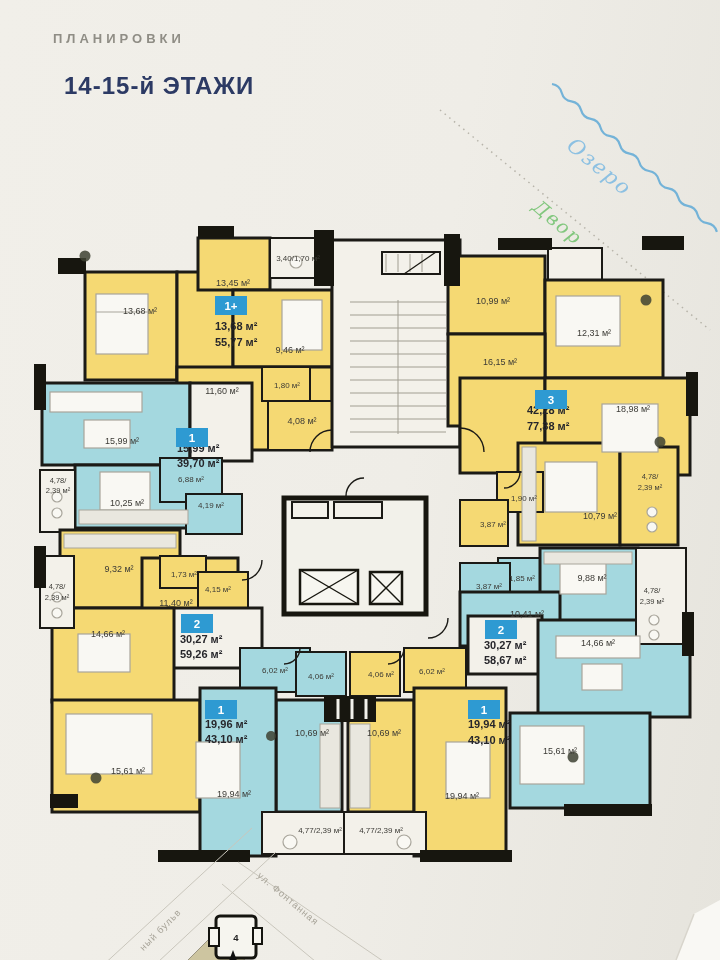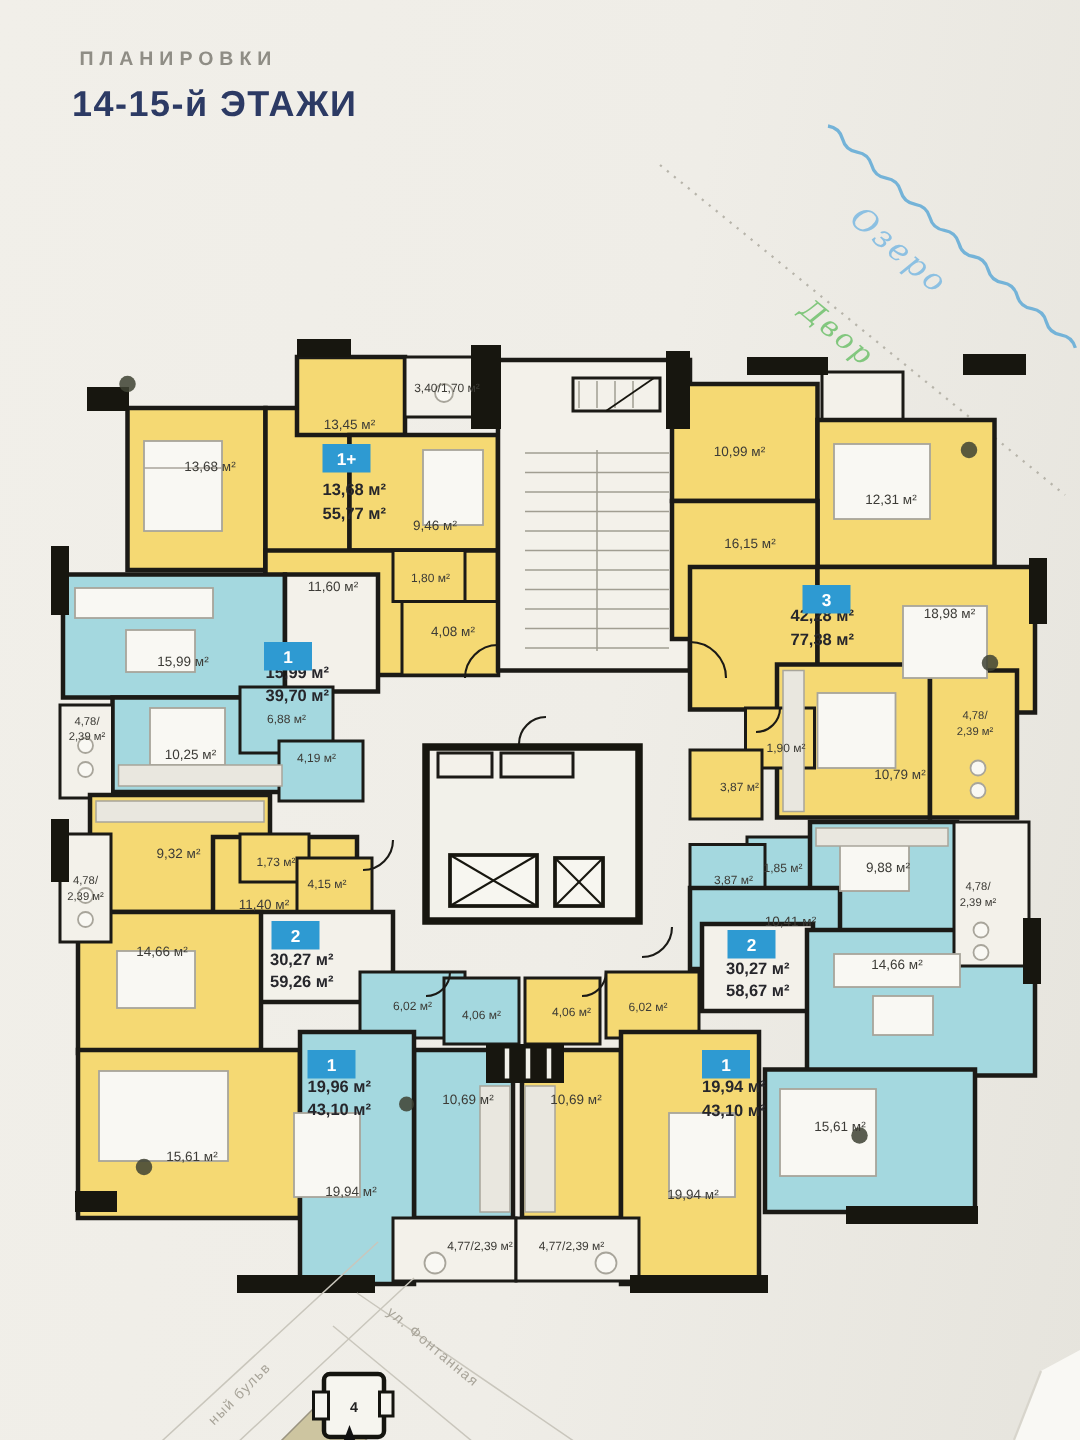--- a/index.html
+++ b/index.html
@@ -7,21 +7,21 @@
     position:relative; width:720px; height:960px; overflow:hidden;
     background:linear-gradient(100deg,#f1efe9 0%,#efede7 55%,#e6e4dd 100%);
     font-family:"Liberation Sans",sans-serif;
   }
   .eyebrow{
     position:absolute; left:53px; top:31px;
     font-size:13px; font-weight:600; letter-spacing:4px;
     color:var(--eyebrow,#8f8d85);
   }
   .title{
-    position:absolute; left:48px; top:56px; margin:0;
+    position:absolute; left:48px; top:56px; margin:16px;
     font-size:24px; font-weight:700; letter-spacing:1px;
     color:var(--navy,#2c3a64);
   }
   .annot{ position:absolute; font-family:"DejaVu Serif",serif; font-style:italic; letter-spacing:2px; }
   .annot.lake{ left:561px; top:155px; font-size:21px; color:var(--lake,#8cc0e2); transform:rotate(40deg); }
   .annot.yard{ left:529px; top:211px; font-size:19px; color:var(--yard,#82c77e); transform:rotate(40deg); }
   .street{ position:absolute; font-size:9.5px; letter-spacing:1px; color:var(--street,#a8a499); }
   .street.fontannaya{ left:250px; top:893px; transform:rotate(40deg); }
   .street.boulevard{ left:133px; top:924px; transform:rotate(-45deg); }
   svg#plan-svg{ position:absolute; left:0; top:0; }

